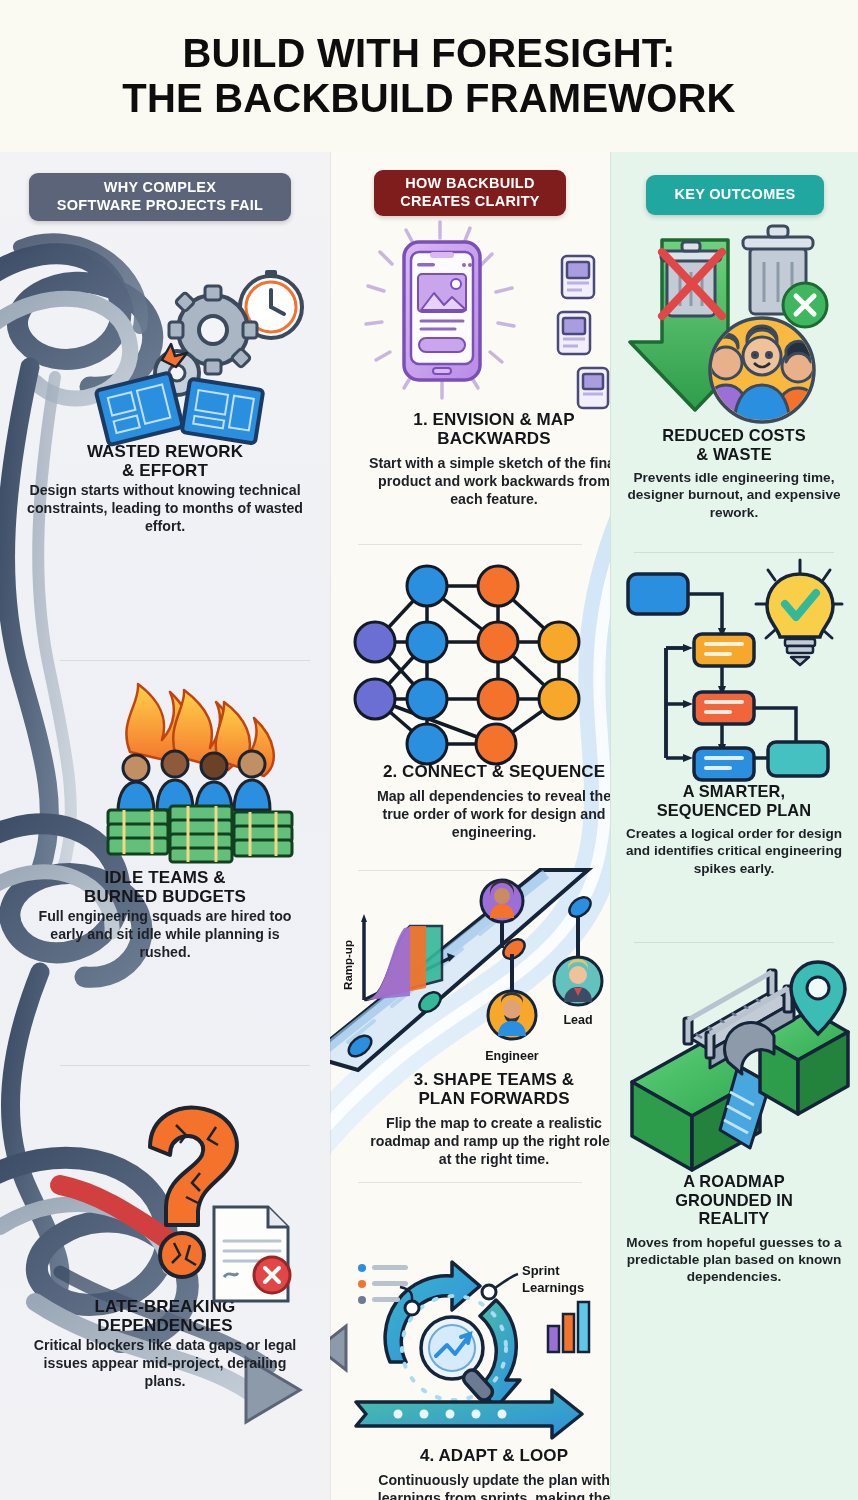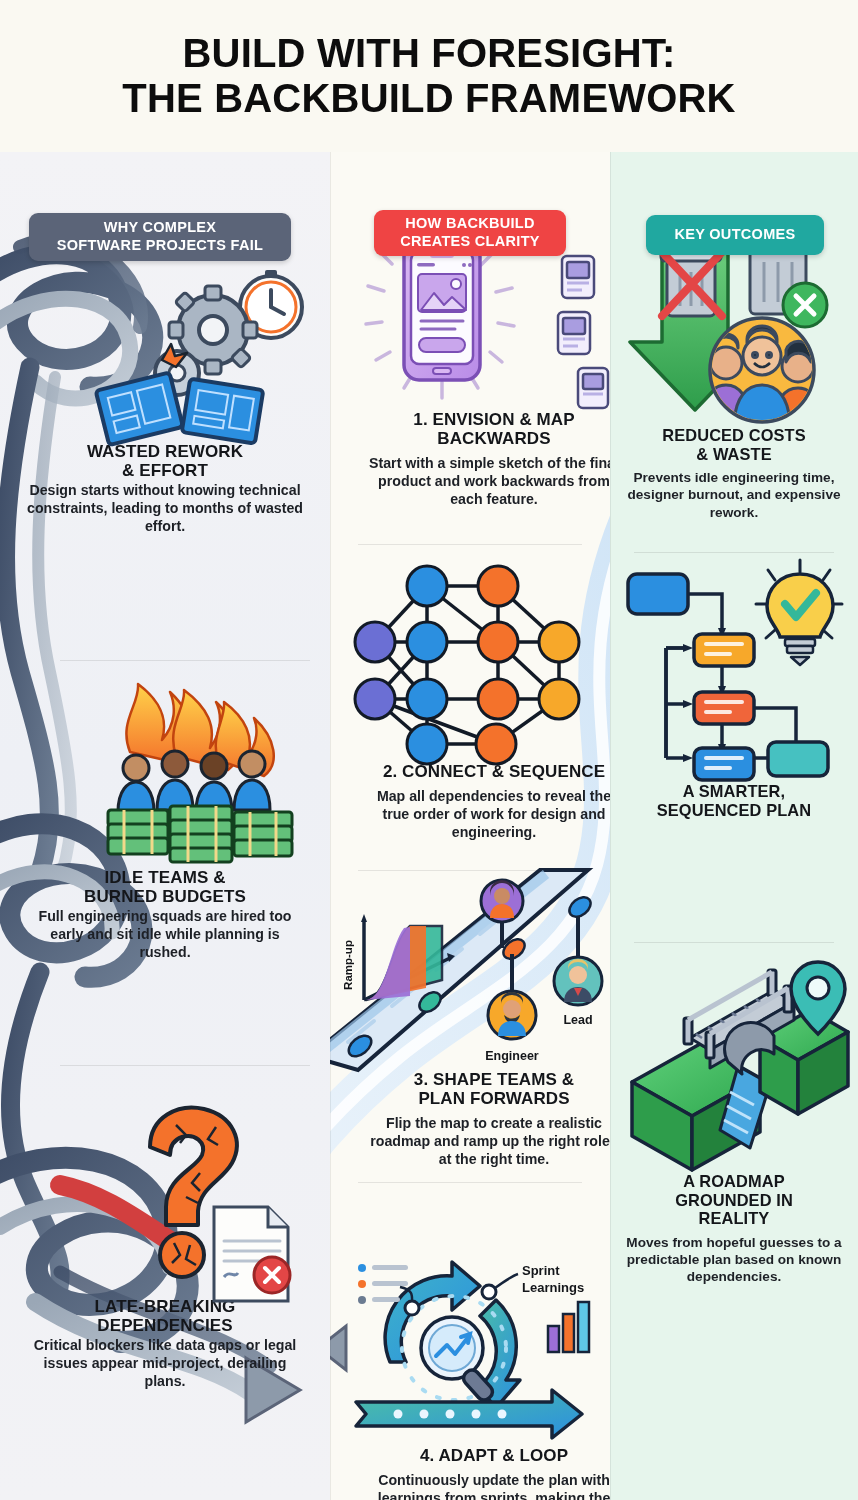--- a/index.html
+++ b/index.html
@@ -55,24 +55,23 @@
     color: #fff;
     font-weight: 700;
     font-size: 14.5px;
     line-height: 1.22;
     text-align: center;
     letter-spacing: .3px;
     display: flex; align-items: center; justify-content: center;
     flex-direction: column;
     box-shadow: 0 2px 5px rgba(0,0,0,.18);
     z-index: 7;
-    margin-top: 40px;
   }
   .pill-left  { left: 29px;  top: 173px; width: 262px; height: 48px; background: #5b6478; }
-  .pill-mid   { left: 374px; top: 170px; width: 192px; height: 46px; background: #ef4444; }
+  .pill-mid   { left: 374px; top: 170px; width: 192px; height: 46px; background: #7f1d1d; }
   .pill-right { left: 646px; top: 175px; width: 178px; height: 40px; background: #20a8a0; }
 
   
   .card { position: absolute; width: 100%; }
   .art  { position: relative; width: 100%; }
   .card-title {
     text-align: center;
     font-weight: 800;
     color: #14161a;
     line-height: 1.13;
@@ -712,20 +711,21 @@
             <path d="M190,22 c-20,0 -33,15 -33,32 c0,14 10,21 13,31 h40 c3,-10 13,-17 13,-31 c0,-17 -13,-32 -33,-32 z" fill="#f9cf4a" stroke="#16243a" stroke-width="3.5"></path>
             <rect x="175" y="87" width="30" height="7" rx="2" fill="#c3ccd6" stroke="#16243a" stroke-width="2.5"></rect>
             <rect x="177" y="94" width="26" height="7" rx="2" fill="#c3ccd6" stroke="#16243a" stroke-width="2.5"></rect>
             <path d="M181,105 h18 l-9,8 z" fill="#c3ccd6" stroke="#16243a" stroke-width="2.5" stroke-linejoin="round"></path>
             <path d="M175,52 l11,13 l20,-24" fill="none" stroke="#34b89a" stroke-width="8" stroke-linecap="round" stroke-linejoin="round"></path>
           </g>
         </svg>
       </div>
       <div class="card-title">A SMARTER,</div>
       <div class="card-title">SEQUENCED PLAN</div>
+      <div class="card-body">Creates a logical order for design and identifies critical engineering spikes early.</div>
     </div>
     <div class="sep" style="left:24px; top:790px; width:200px;"></div>
 
     <div class="card" style="top:790px;">
       <div class="art" style="height:230px;">
         <svg width="248" height="230" viewBox="0 0 248 230">
           <defs>
             <linearGradient id="grassTop" x1="0" y1="0" x2="1" y2="1">
               <stop offset="0" stop-color="#5fd07a"></stop>
                 <stop offset="1" stop-color="#2fa84f"></stop>

